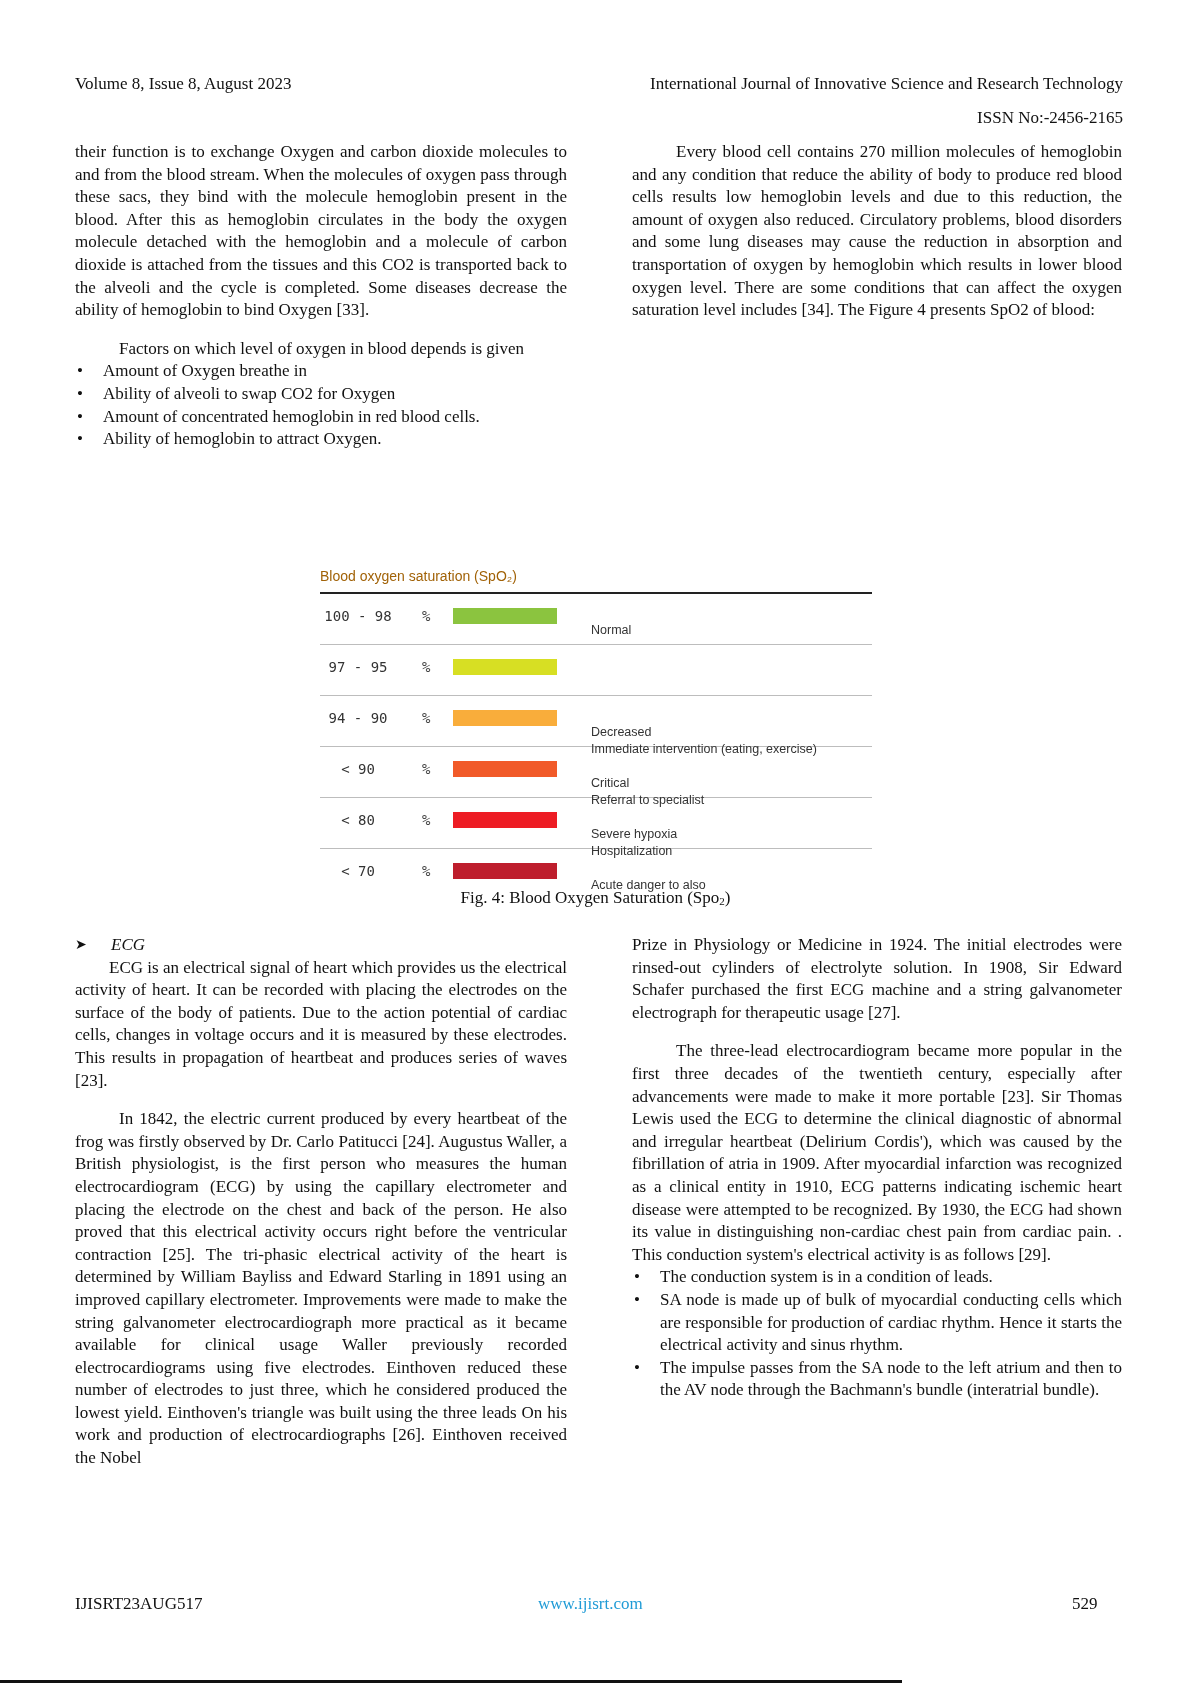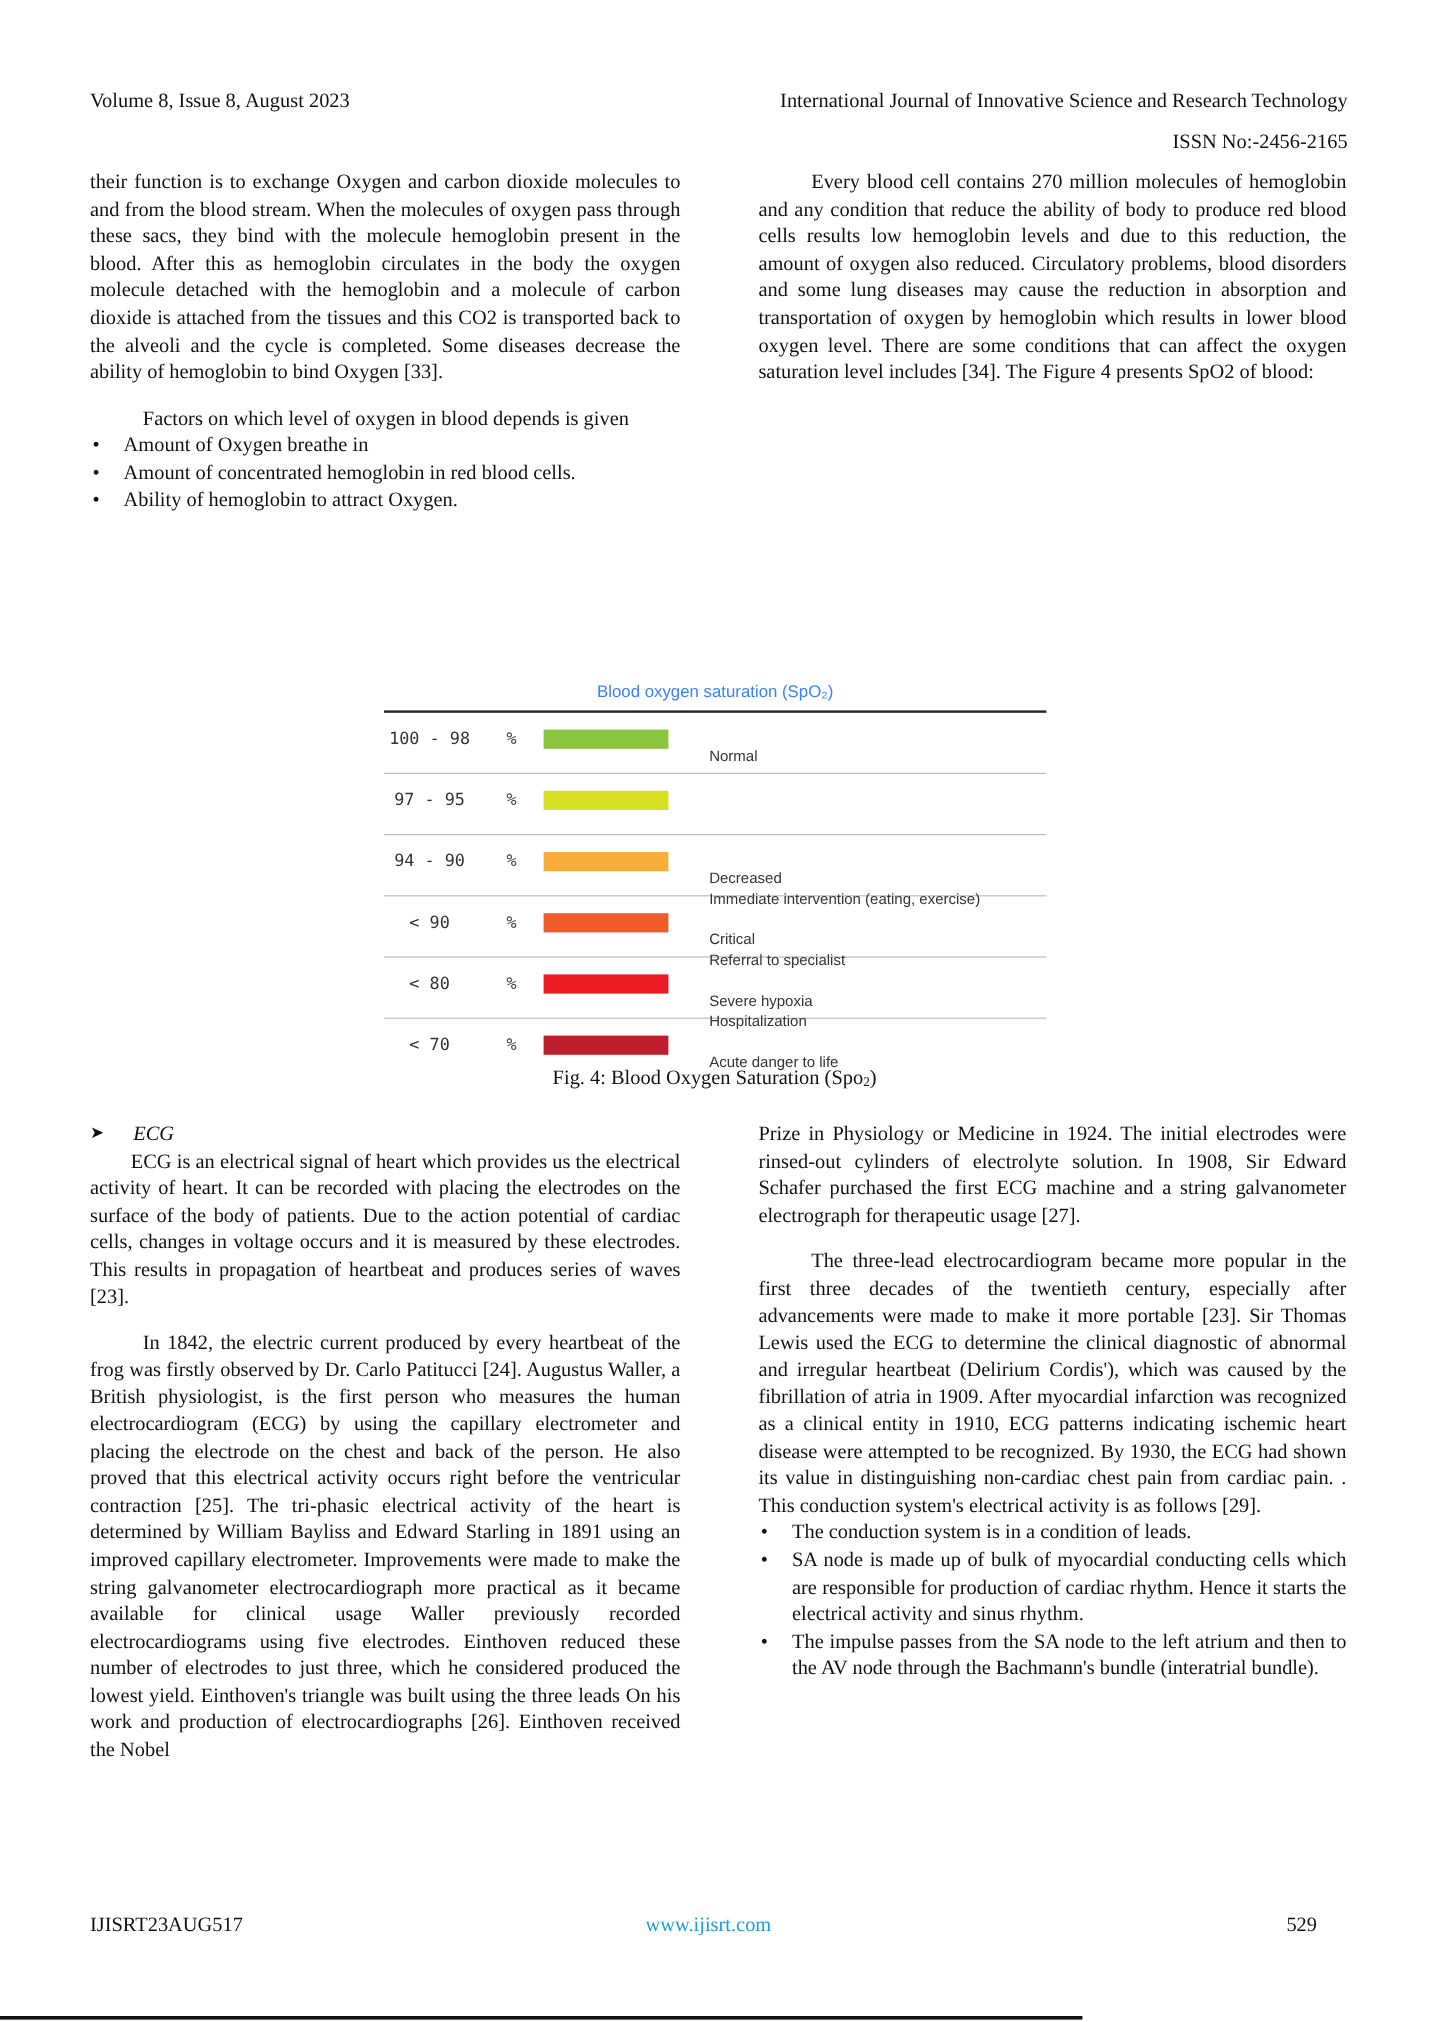--- a/index.html
+++ b/index.html
@@ -11,21 +11,21 @@
   .col p { margin: 0; }
   .indent { text-indent: 44px; }
   .gap { margin-top: 16px !important; }
   ul.bul { margin: 0; padding: 0; list-style: none; }
   ul.bul li { position: relative; padding-left: 28px; }
   ul.bul li::before { content: "\2022"; position: absolute; left: 2px; top: 0; }
   .sec-head { position: relative; padding-left: 36px; font-style: italic; }
   .sec-head .arrow { position: absolute; left: 0; top: 0; font-style: normal; font-size: 14px; }
   
   .fig { position: absolute; left: 320px; top: 566px; width: 552px; font-family: "Liberation Sans", "DejaVu Sans", sans-serif; }
-  .fig-title { font-size: 14px; color: #3b82f6; height: 26px; line-height: 20px; padding-left: 0; text-align: center; }
+  .fig-title { font-size: 14px; color: #a16207; height: 26px; line-height: 20px; padding-left: 0; }
   .fig-topline { height: 2px; background: #222; }
   .fig-row { position: relative; height: 50px; border-bottom: 1px solid #bdbdbd; }
   .fig-row:last-child { border-bottom: none; }
   .rng { position: absolute; left: 0; top: 14px; width: 76px; text-align: center;
          font-family: "DejaVu Sans Mono", "Liberation Mono", monospace; font-size: 14px; color: #333; white-space: pre; }
   .pct { position: absolute; left: 102px; top: 14px; font-family: "DejaVu Sans Mono", monospace; font-size: 14px; color: #444; }
   .bar { position: absolute; left: 133px; top: 14px; width: 104px; height: 16px; }
   .lab { position: absolute; left: 271px; top: 12px; font-size: 12.5px; line-height: 17px; color: #333; white-space: nowrap; margin-top: 16px; }
   .caption { position: absolute; left: 0; width: 1191px; top: 888px; text-align: center; font-size: 17px; }
   .caption sub { font-size: 11px; vertical-align: -2px; }
@@ -38,20 +38,21 @@
 
 <div class="abs hdr" style="left:75px; top:74px;">Volume 8, Issue 8, August 2023</div>
 <div class="abs hdr" style="right:68px; top:74px;">International Journal of Innovative Science and Research Technology</div>
 <div class="abs hdr" style="right:68px; top:108px;">ISSN No:-2456-2165</div>
 
 <div class="col" style="left:75px; top:141px; width:492px;">
   <p>their function is to exchange Oxygen and carbon dioxide molecules to and from the blood stream. When the molecules of oxygen pass through these sacs, they bind with the molecule hemoglobin present in the blood. After this as hemoglobin circulates in the body the oxygen molecule detached with the hemoglobin and a molecule of carbon dioxide is attached from the tissues and this CO2 is transported back to the alveoli and the cycle is completed. Some diseases decrease the ability of hemoglobin to bind Oxygen [33].</p>
   <p class="indent gap" style="margin-top:16px;font-family:Liberation Serif, serif;">Factors on which level of oxygen in blood depends is given</p>
   <ul class="bul">
     <li>Amount of Oxygen breathe in</li>
+    <li>Ability of alveoli to swap CO2 for Oxygen</li>
     <li>Amount of concentrated hemoglobin in red blood cells.</li>
     <li>Ability of hemoglobin to attract Oxygen.</li>
   </ul>
 </div>
 
 <div class="col" style="left:632px; top:141px; width:490px;">
   <p class="indent">Every blood cell contains 270 million molecules of hemoglobin and any condition that reduce the ability of body to produce red blood cells results low hemoglobin levels and due to this reduction, the amount of oxygen also reduced. Circulatory problems, blood disorders and some lung diseases may cause the reduction in absorption and transportation of oxygen by hemoglobin which results in lower blood oxygen level. There are some conditions that can affect the oxygen saturation level includes [34]. The Figure 4 presents SpO2 of blood:</p>
 </div>
 
 <div class="fig">
@@ -84,21 +85,21 @@
     <div class="fig-row">
       <span class="rng">&lt; 80</span>
       <span class="pct">%</span>
       <span class="bar" style="background: rgb(237, 28, 36);"></span>
       <span class="lab"><span>Severe hypoxia</span><br><span>Hospitalization</span></span>
     </div>
     <div class="fig-row">
       <span class="rng">&lt; 70</span>
       <span class="pct">%</span>
       <span class="bar" style="background: rgb(190, 30, 45);"></span>
-      <span class="lab"><span>Acute danger to life</span><br><span></span></span>
+      <span class="lab"><span>Acute danger to also</span><br><span></span></span>
     </div>
   </div>
 </div>
 
 <div class="caption"><span>Fig. 4: Blood Oxygen Saturation (Spo</span><sub>2</sub><span>)</span></div>
 
 <div class="col" style="left:75px; top:934px; width:492px;">
   <div class="sec-head">
     <span class="arrow">➤</span>
     <span>ECG</span>

